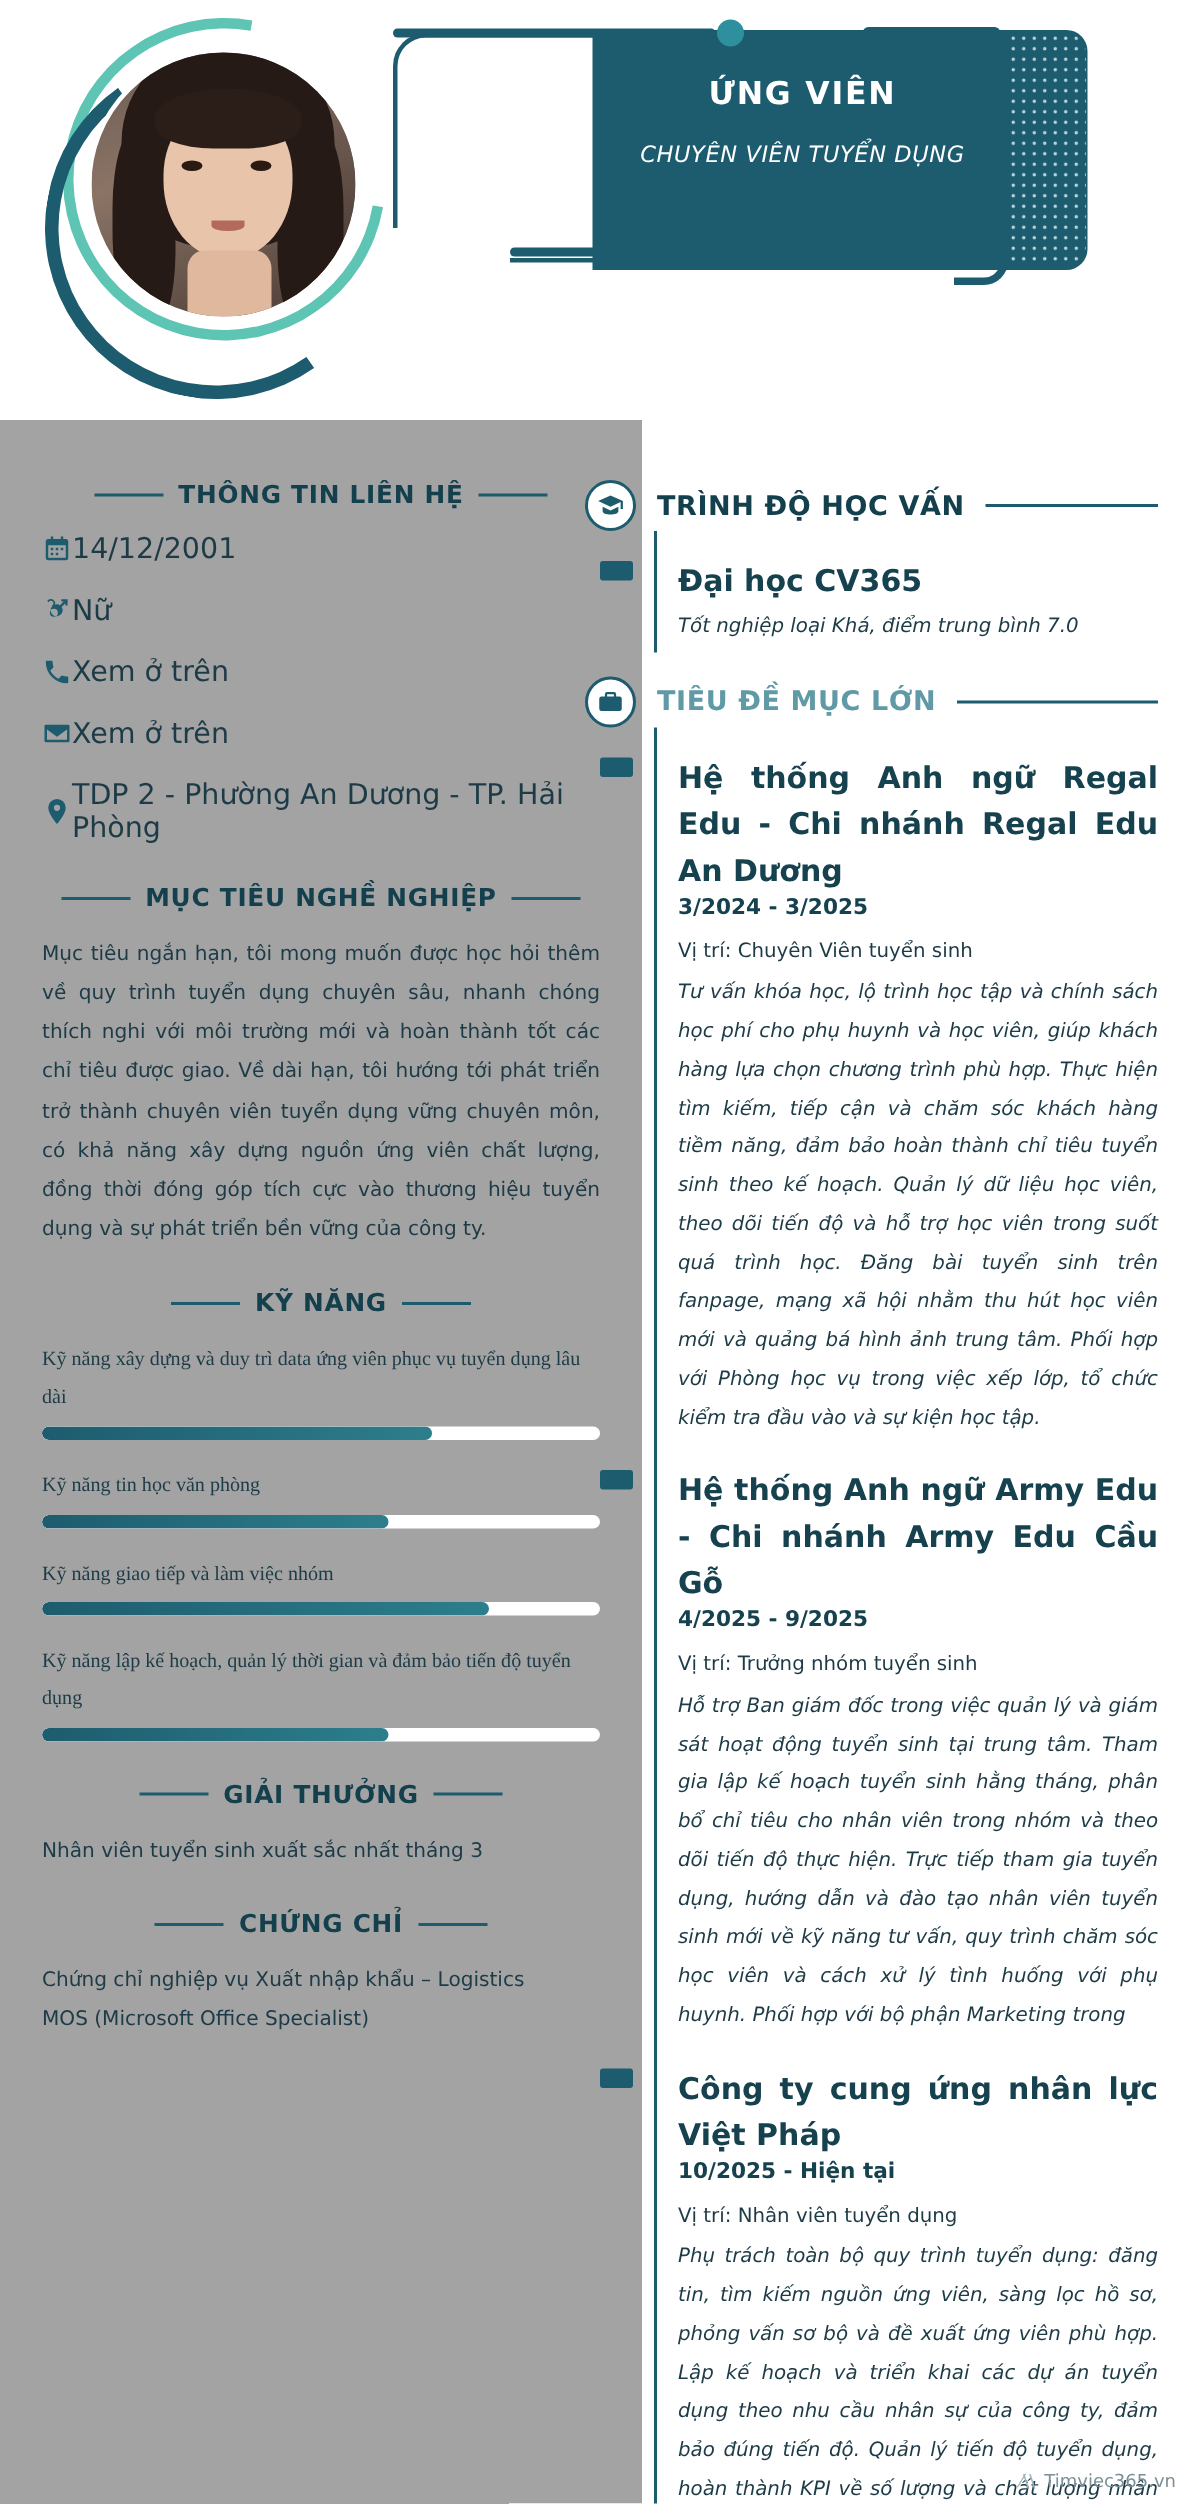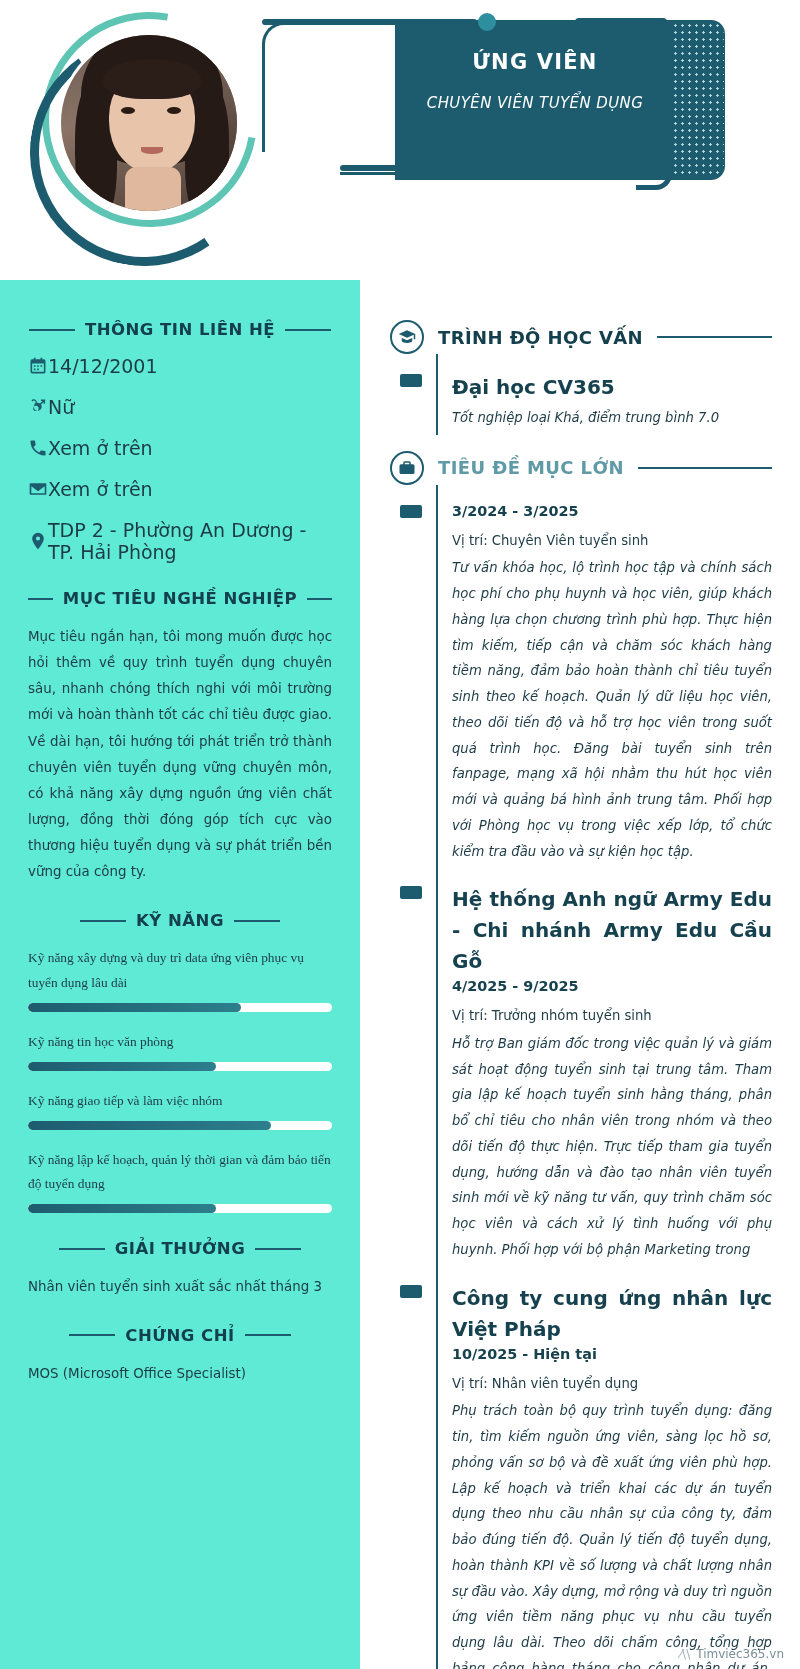--- a/index.html
+++ b/index.html
@@ -175,23 +175,23 @@
     position:absolute; right:0; top:0; width:46px; height:100%;
     background: linear-gradient(180deg,#7c675c,#3c2e28);
     opacity:.85;
   }
 
   
   .body-wrap { position: relative; width: 800px; }
   .left-col {
     position: absolute;
     left: 0; top: 0;
-    width: 360px;
+    width: 428px;
     min-height: 1389px;
-    background: #5eead4;
+    background: #a3a3a3;
     padding: 40px 28px 30px 28px;
   }
   .right-col {
     position: absolute;
     left: 360px; top: 0;
     width: 440px;
     padding: 40px 28px 30px 30px;
   }
 
   
@@ -431,20 +431,21 @@
       </div>
       <div class="simple-line">Nhân viên tuyển sinh xuất sắc nhất tháng 3</div>
     </div>
 
     <div class="lsec">
       <div class="lsec-head">
         <span class="rule"></span>
         <span class="txt">CHỨNG CHỈ</span>
         <span class="rule"></span>
       </div>
+      <div class="simple-line">Chứng chỉ nghiệp vụ Xuất nhập khẩu – Logistics</div>
       <div class="simple-line">MOS (Microsoft Office Specialist)</div>
     </div>
   </div>
 
   <div class="right-col">
 
     <div class="rsec">
       <div class="rsec-head">
         <span class="badge">
           <svg viewBox="0 0 24 24">
@@ -470,20 +471,21 @@
               <path d="M9 3h6a2 2 0 0 1 2 2v2h3a2 2 0 0 1 2 2v9a2 2 0 0 1-2 2H4a2 2 0 0 1-2-2V9a2 2 0 0 1 2-2h3V5a2 2 0 0 1 2-2zm0 4h6V5H9v2z"></path>
             </svg>
         </span>
         <span class="rsec-title light">TIÊU ĐỀ MỤC LỚN</span>
         <span class="rule"></span>
       </div>
       <div class="timeline"></div>
 
       <div class="entry">
         <span class="tick"></span>
+        <h4>Hệ thống Anh ngữ Regal Edu - Chi nhánh Regal Edu An Dương</h4>
         <div class="dates">3/2024 - 3/2025</div>
         <div class="sub">Vị trí: Chuyên Viên tuyển sinh</div>
         <div class="desc">Tư vấn khóa học, lộ trình học tập và chính sách học phí cho phụ huynh và học viên, giúp khách hàng lựa chọn chương trình phù hợp. Thực hiện tìm kiếm, tiếp cận và chăm sóc khách hàng tiềm năng, đảm bảo hoàn thành chỉ tiêu tuyển sinh theo kế hoạch. Quản lý dữ liệu học viên, theo dõi tiến độ và hỗ trợ học viên trong suốt quá trình học. Đăng bài tuyển sinh trên fanpage, mạng xã hội nhằm thu hút học viên mới và quảng bá hình ảnh trung tâm. Phối hợp với Phòng học vụ trong việc xếp lớp, tổ chức kiểm tra đầu vào và sự kiện học tập.</div>
       </div>
 
       <div class="entry">
         <span class="tick"></span>
         <h4>Hệ thống Anh ngữ Army Edu - Chi nhánh Army Edu Cầu Gỗ</h4>
         <div class="dates">4/2025 - 9/2025</div>
         <div class="sub">Vị trí: Trưởng nhóm tuyển sinh</div>

